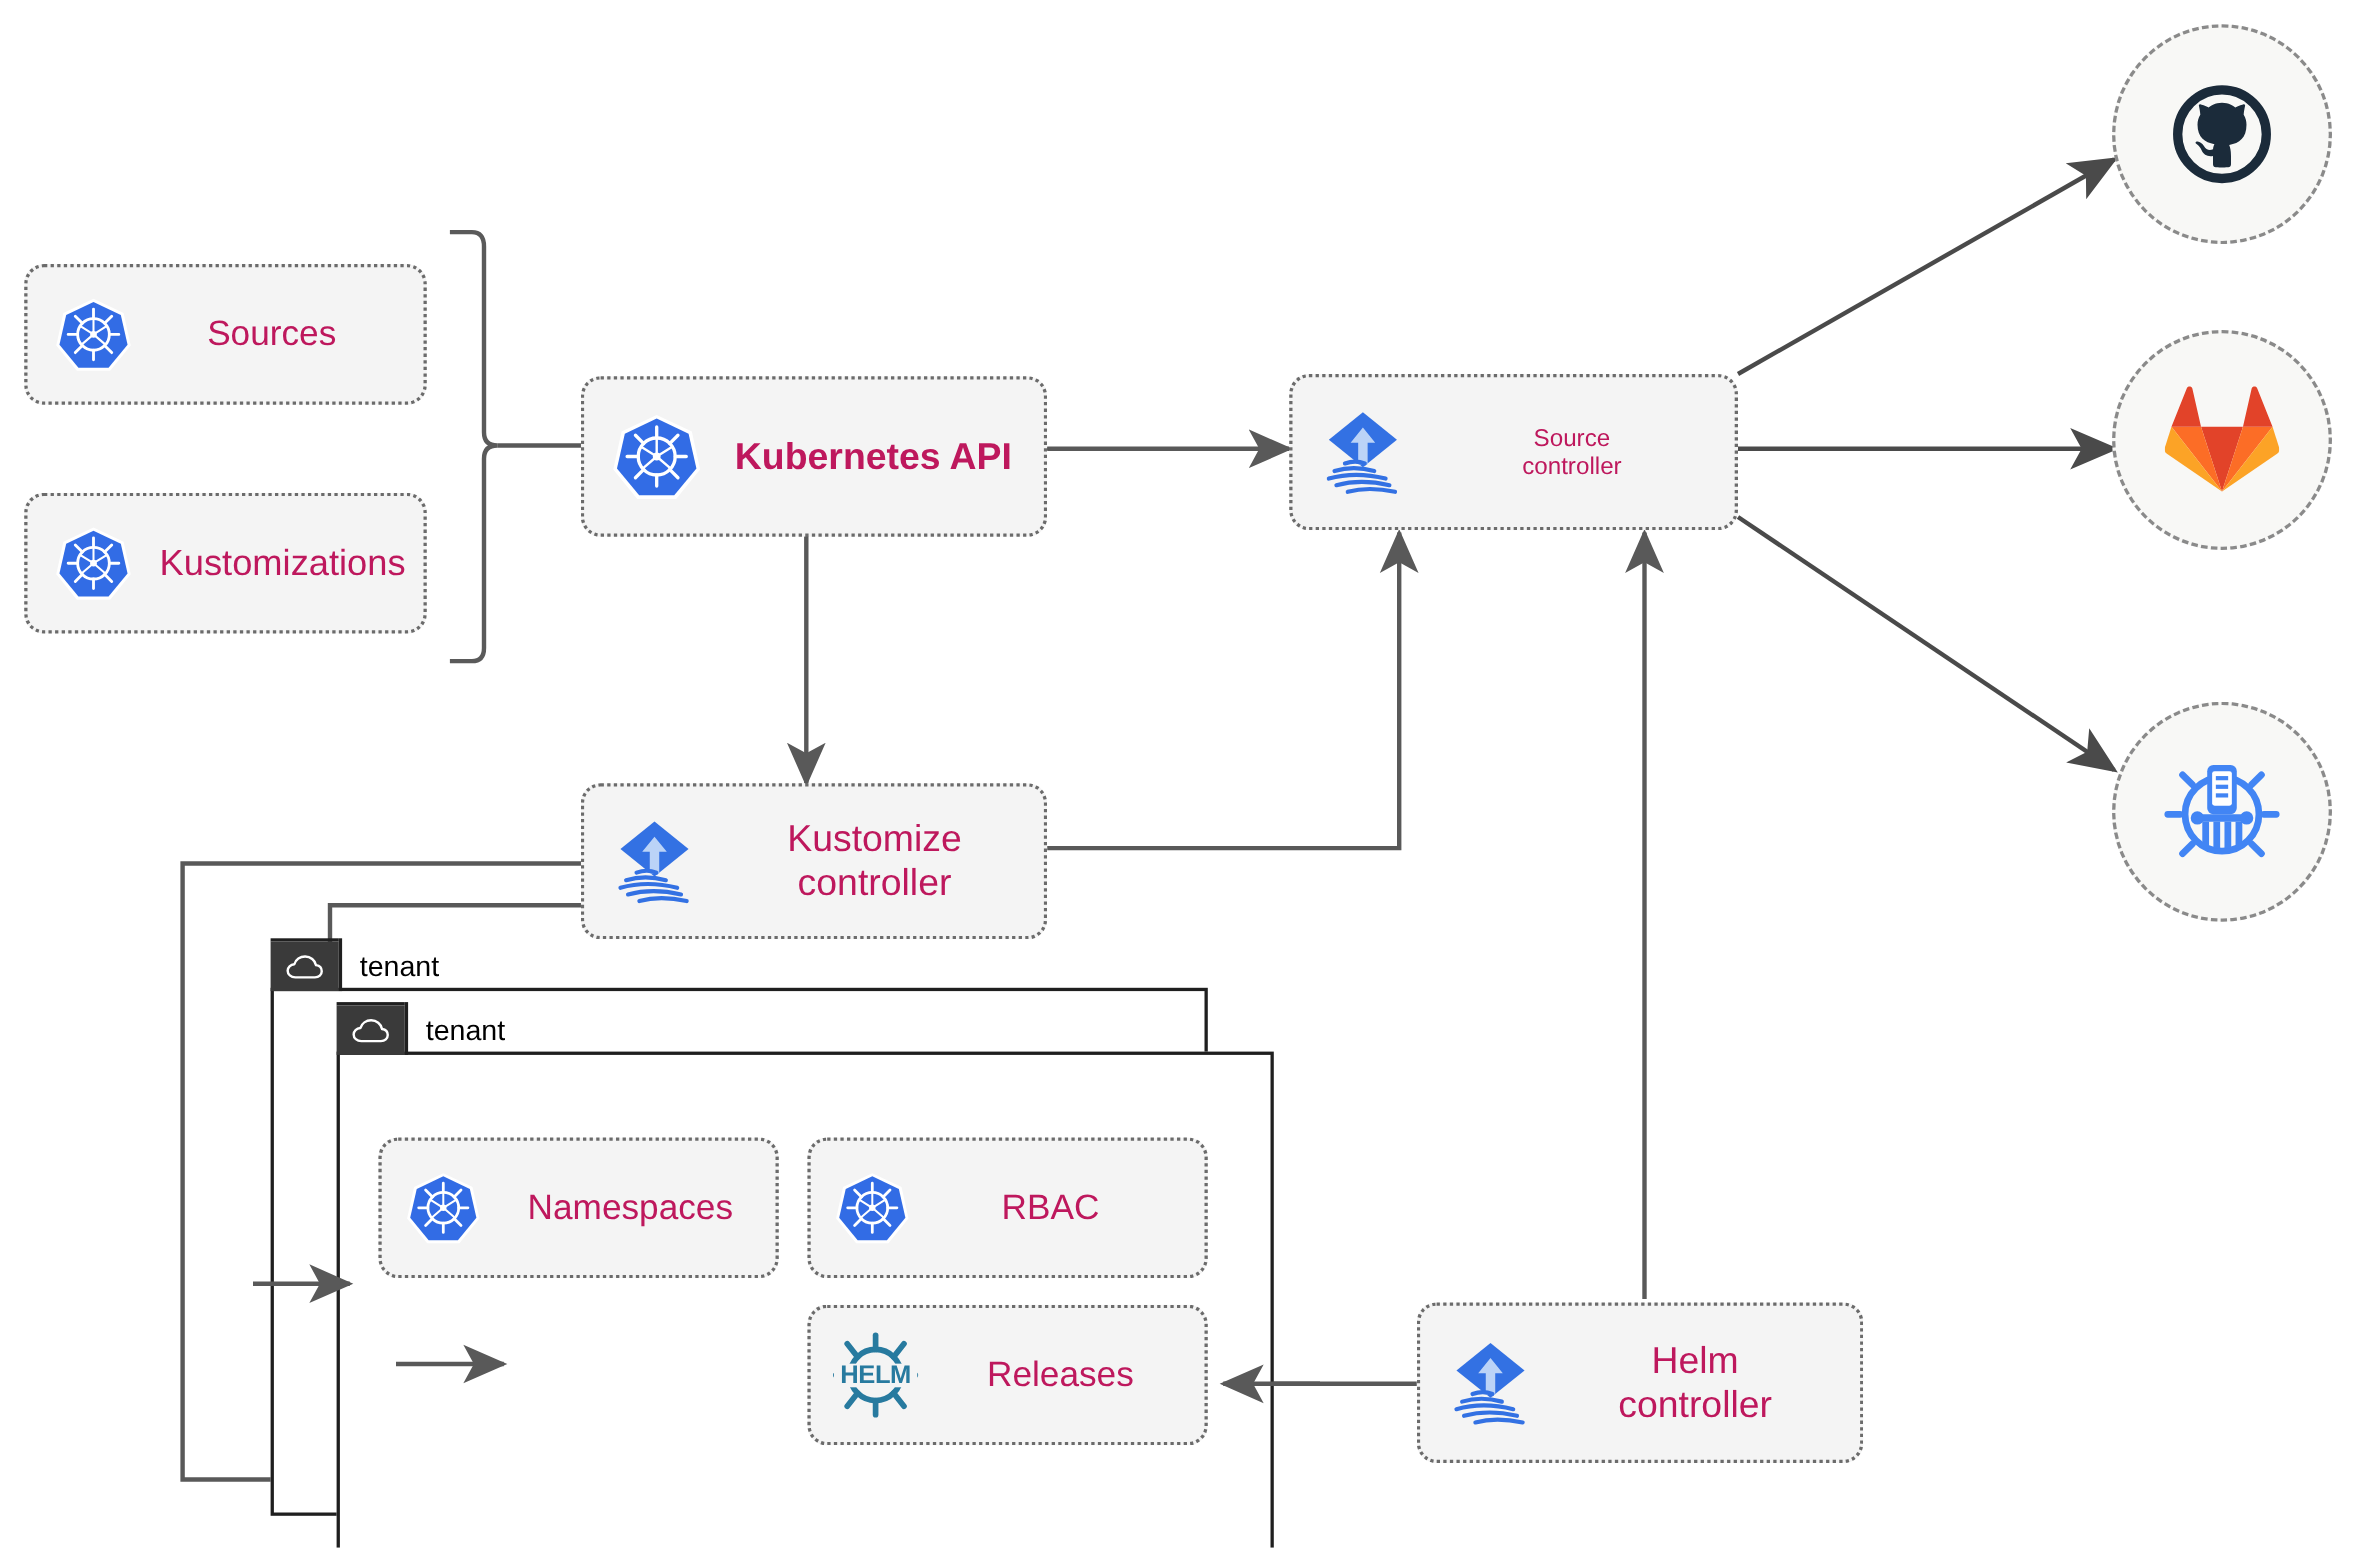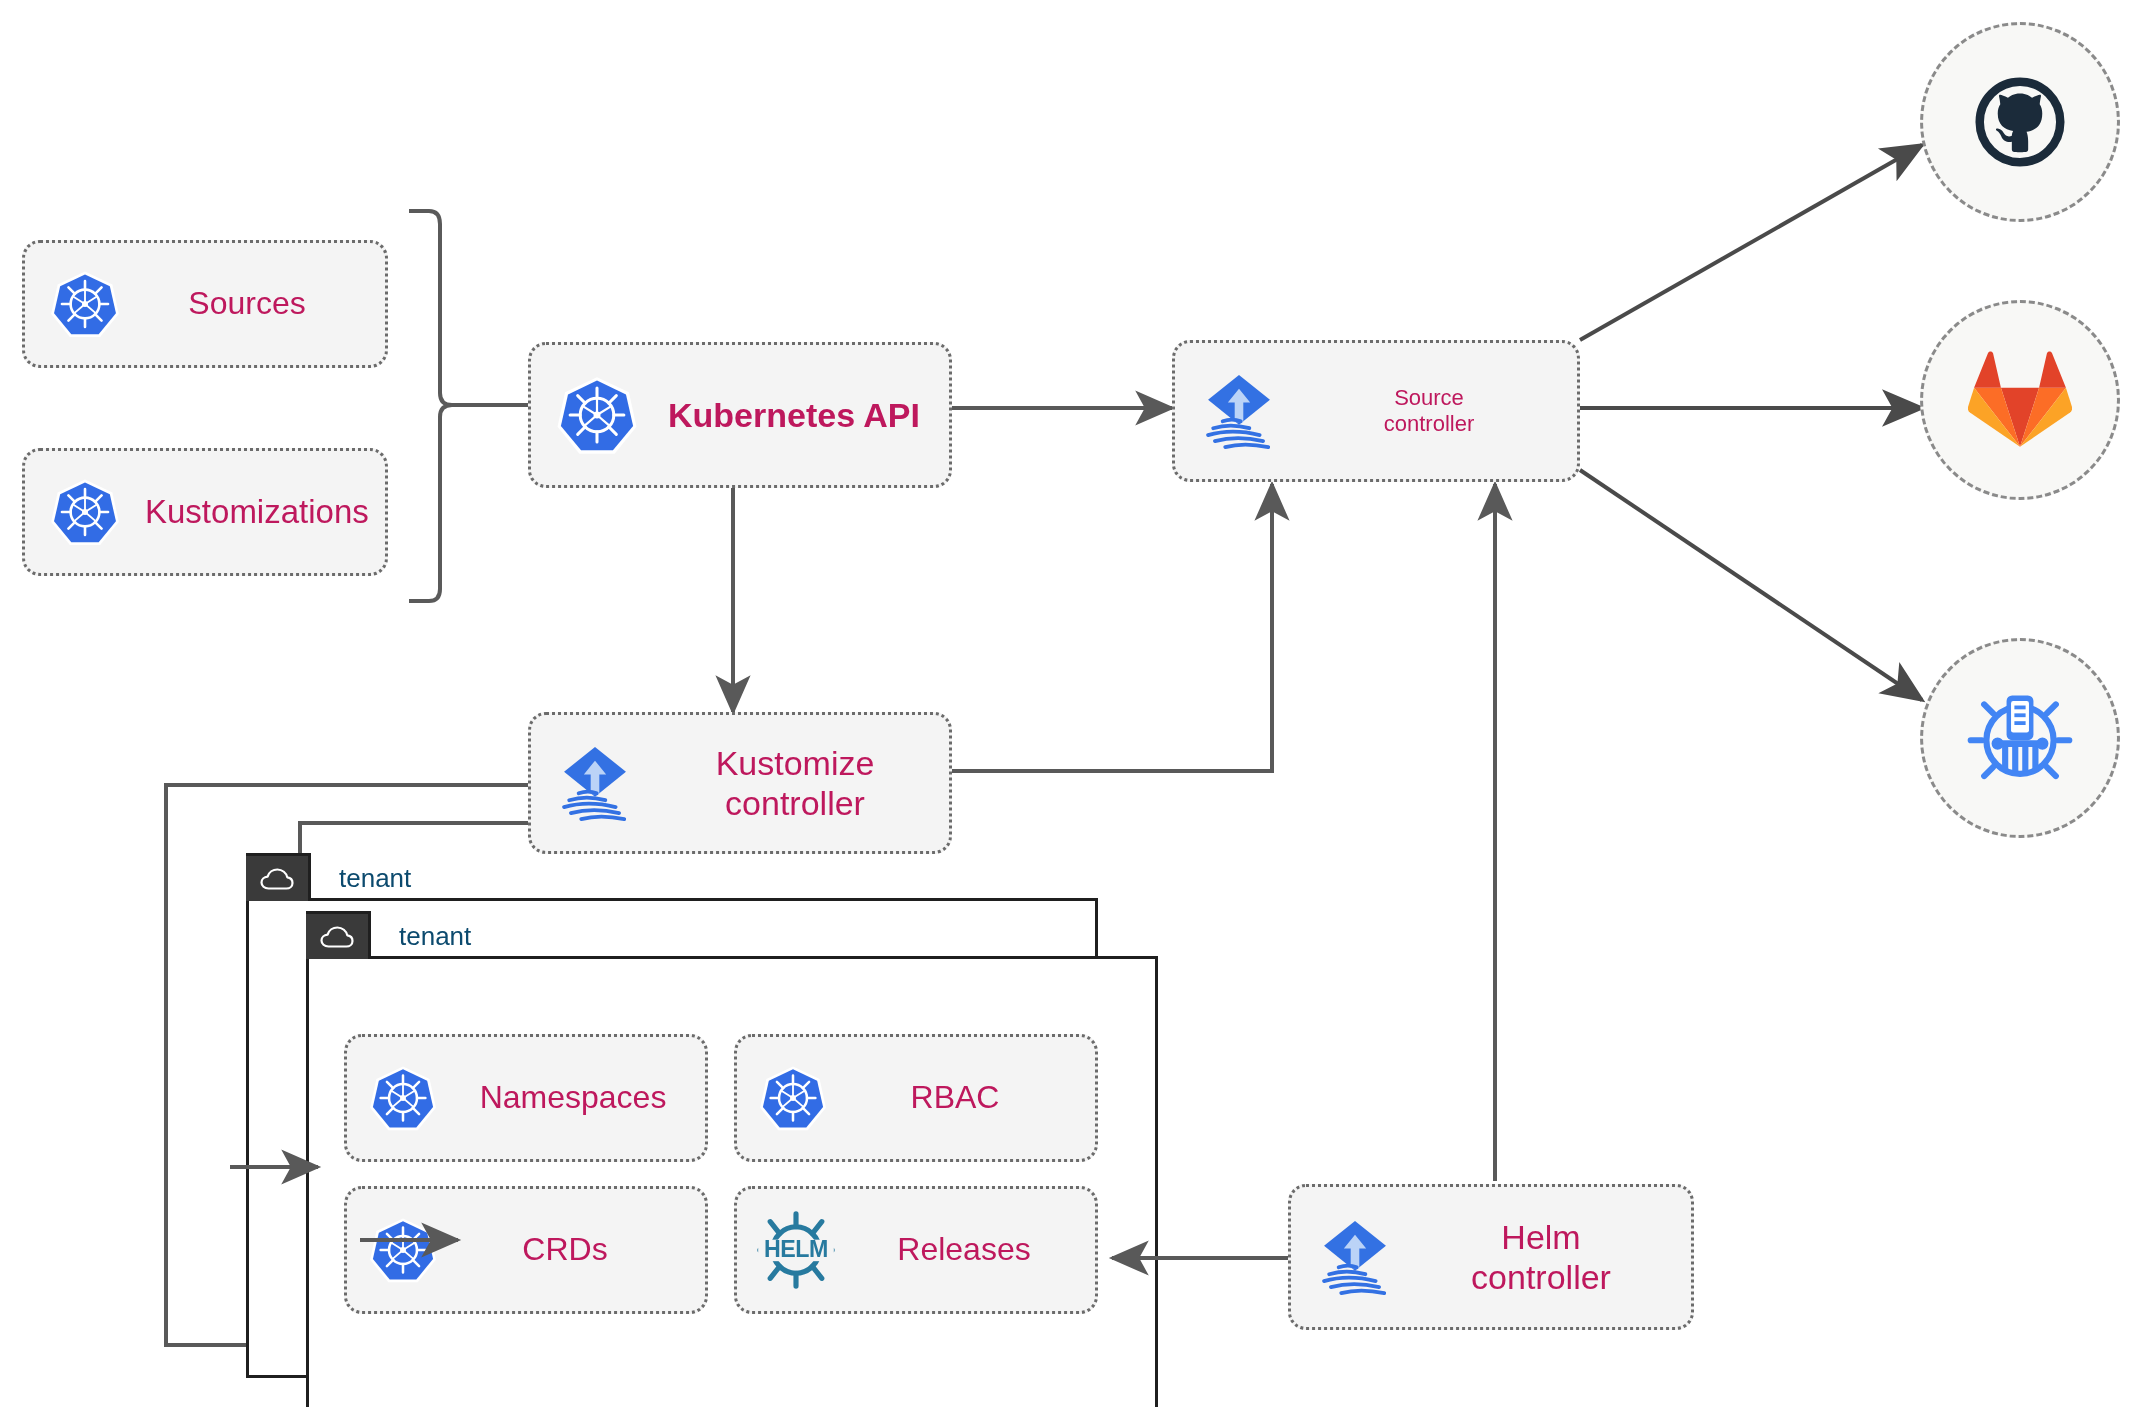--- a/index.html
+++ b/index.html
@@ -50,22 +50,22 @@
     height:45px;
     background:#3a3a3a;
     display:flex;align-items:center;justify-content:center;
     width:62px;
     box-sizing:border-box;
   }
   .tenant .tname{
     position:absolute;top:-45px;height:45px;
     left:62px;
     display:flex;align-items:center;
-    font-size:26px;color:#0c4a6e;
-    padding-left:28px;
+    font-size:26px;color:#000000;
+    padding-left:16px;
   }
   .tenant .tabtop{
     position:absolute;left:-3px;top:-48px;height:48px;
     border-top:3px solid #1f1f1f;
     box-sizing:border-box;
   }
   .tenant .tabright{
     position:absolute;top:-48px;height:48px;width:0;
     border-left:3px solid #1f1f1f;
   }
@@ -291,40 +291,20 @@
         </g>
         <g fill="none" stroke="#ffffff" stroke-width="2.6" stroke-linecap="round">
           <path d="M50,50 L50,32 M50,50 L66,40 M50,50 L64,62 M50,50 L36,62 M50,50 L34,40"></path>
         </g>
         <circle cx="50" cy="50" r="4.2" fill="#ffffff"></circle>
       </svg>
     </div>
     <div class="lbl" style="font-size:32px;padding-right:34px;">RBAC</div>
   </div>
 
-  <div class="card" style="left:344px;top:1186px;width:364px;height:128px;">
-    <div class="ico" style="width:112px;">
-      <svg width="70" height="70" viewBox="0 0 100 100">
-        <path d="M50,5 L88,23 L97,64 L71,96 L29,96 L3,64 L12,23 Z" fill="#ffffff"></path>
-        <path d="M50,9 L84.5,25.5 L93,63 L69,92 L31,92 L7,63 L15.5,25.5 Z" fill="#326CE5"></path>
-        <g fill="none" stroke="#ffffff" stroke-width="3.6" stroke-linecap="round">
-          <circle cx="50" cy="50" r="20"></circle>
-          <path d="M50,18 L50,30 M50,70 L50,82"></path>
-          <path d="M18,50 L30,50 M70,50 L82,50"></path>
-          <path d="M27,27 L36,36 M64,64 L73,73"></path>
-          <path d="M73,27 L64,36 M36,64 L27,73"></path>
-        </g>
-        <g fill="none" stroke="#ffffff" stroke-width="2.6" stroke-linecap="round">
-          <path d="M50,50 L50,32 M50,50 L66,40 M50,50 L64,62 M50,50 L36,62 M50,50 L34,40"></path>
-        </g>
-        <circle cx="50" cy="50" r="4.2" fill="#ffffff"></circle>
-      </svg>
-    </div>
-    <div class="lbl" style="font-size:32px;padding-right:34px;">CRDs</div>
-  </div>
 
   <div class="card" style="left:734px;top:1186px;width:364px;height:128px;">
     <div class="ico" style="width:118px;">
       <svg width="86" height="86" viewBox="0 0 100 100">
         <g fill="none" stroke="#277A9F" stroke-width="6" stroke-linecap="round">
           <circle cx="50" cy="50" r="27"></circle>
           <path d="M50,23 L50,8"></path>
           <path d="M50,77 L50,92"></path>
           <path d="M31,31 L20,17 M69,31 L80,17"></path>
           <path d="M31,69 L20,83 M69,69 L80,83"></path>

